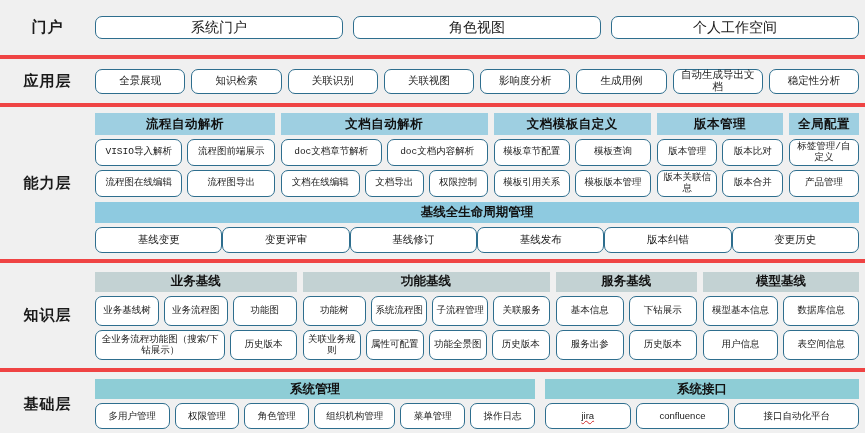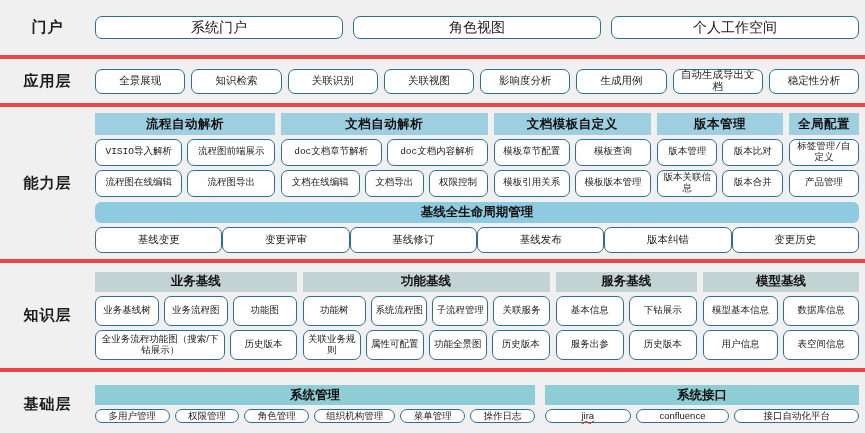--- a/index.html
+++ b/index.html
@@ -54,21 +54,21 @@
   .grp-head {
     background: #9ecfe1; color: #111;
     font-size: 12.5px; font-weight: bold;
     height: 22px; display: flex; align-items: center; justify-content: center;
     letter-spacing: .5px;
   }
   .caplayer .pill { height: 27px; }
   .baseline-block { margin-top: 5px; display: flex; flex-direction: column; gap: 4px; }
   .baseline-head {
     background: #8ecae0; color: #111; font-size: 12.5px; font-weight: bold;
-    height: 21px; display: flex; align-items: center; justify-content: center; border-radius: 6px;
+    height: 21px; display: flex; align-items: center; justify-content: center;
   }
   .baseline-row .pill { height: 26px; flex: 1; font-size: 10.5px; }
   .baseline-row { gap: 0; }
 
   
   .knowlayer { height: 105px; }
   .know-groups { display: flex; gap: 6px; }
   .know-group { display: flex; flex-direction: column; gap: 4px; }
   .know-head {
     background: #c3d2d3; color: #111;
@@ -79,21 +79,21 @@
 
   
   .foundlayer { height: 64px; }
   .found-groups { display: flex; gap: 10px; height: 100%; align-items: center; }
   .found-group { display: flex; flex-direction: column; gap: 4px; }
   .found-head {
     background: #8ecdd6; color: #111;
     font-size: 12.5px; font-weight: bold;
     height: 20px; display: flex; align-items: center; justify-content: center;
   }
-  .foundlayer .pill { height: 14px; }
+  .foundlayer .pill { height: 26px; }
   .misspell { text-decoration: underline wavy #d02b2b; text-decoration-skip-ink: none; }
 </style>
 </head>
 <body>
 
 <div id="arch">
 
   <div class="layer portal">
     <div class="layer-label">门户</div>
     <div class="layer-body">

